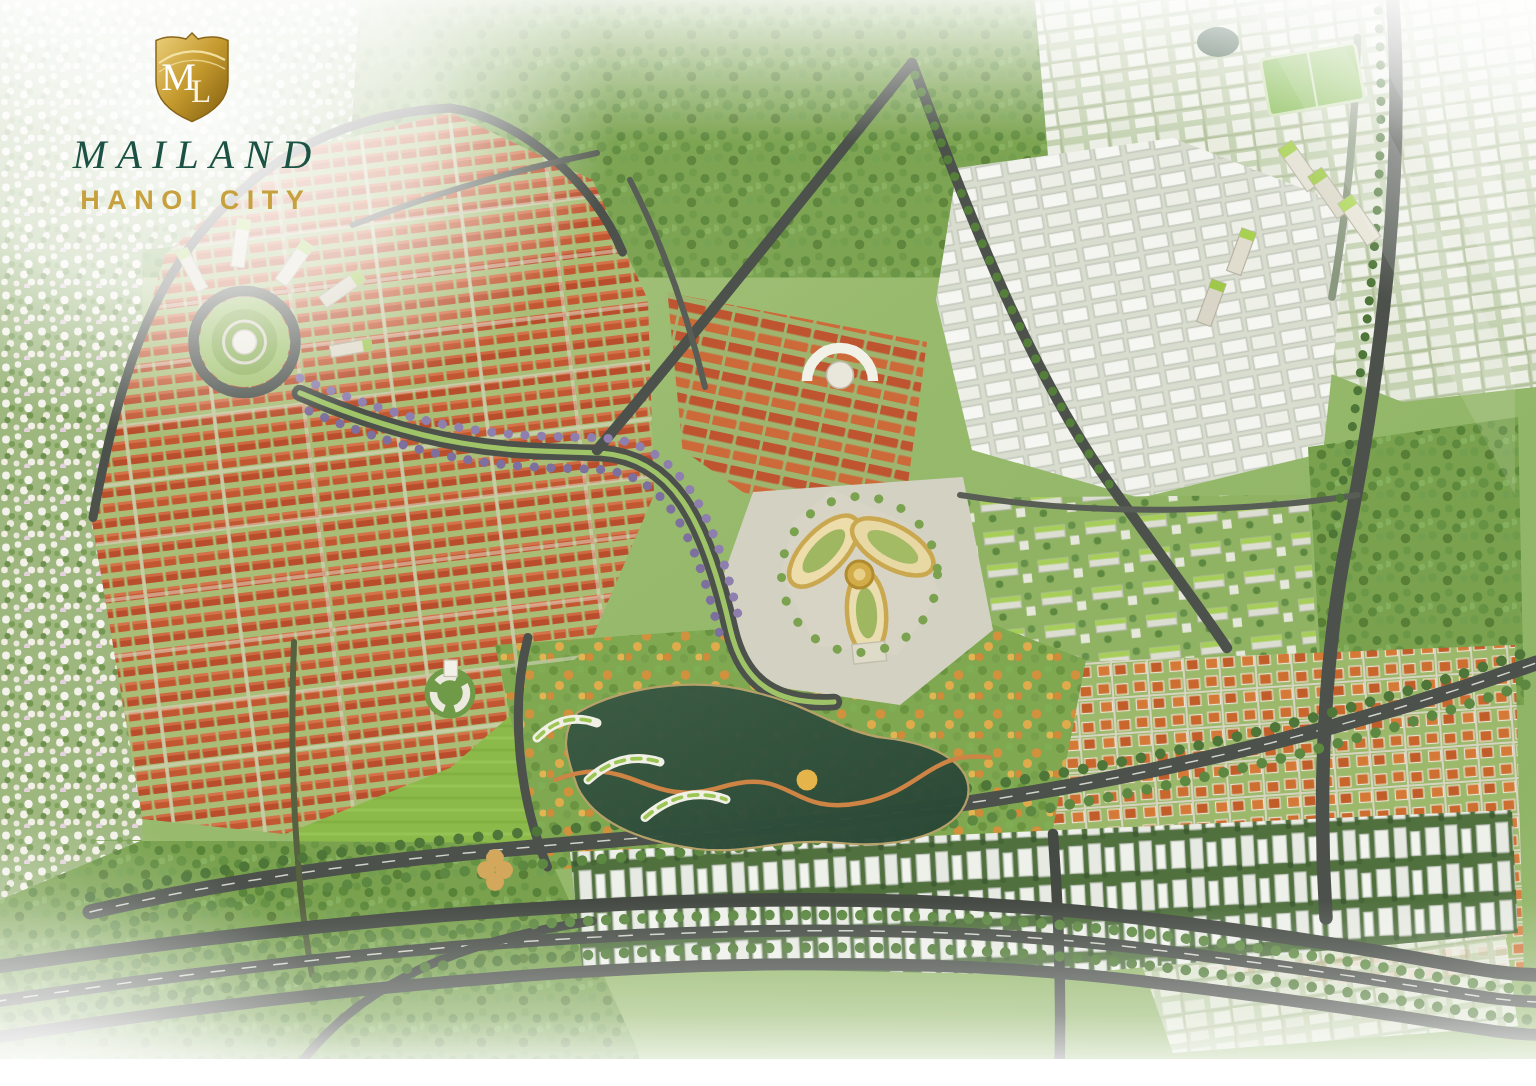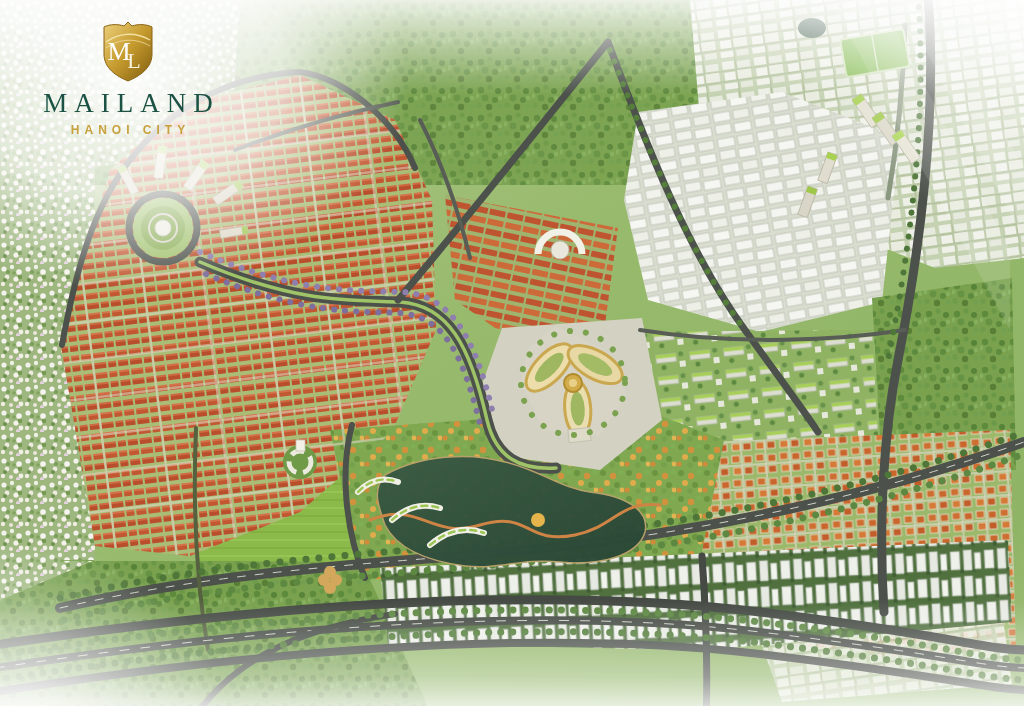--- a/index.html
+++ b/index.html
@@ -2,22 +2,22 @@
 <html><head>
 <meta charset="utf-8">
 <style>
   html,body{margin:0;padding:0;background:#ffffff;}
   .stage{position:relative;width:1024px;height:724px;overflow:hidden;background:#ffffff;
          font-family:"Liberation Sans",sans-serif;}
   .stage svg.map{position:absolute;inset:0;display:block;}
   .logo{position:absolute;top:20px;left:18px;width:220px;text-align:center;pointer-events:none;}
   .logo .shield{display:block;margin:0 auto 6px auto;}
   .logo .brand{font-family:"Liberation Serif","DejaVu Serif",serif;font-size:27px;font-weight:500;
-               letter-spacing:7px;color:#1b5244;text-indent:7px;}
-  .logo .subtitle{margin-top:4px;font-family:"Liberation Sans",sans-serif;font-size:12px;
+               letter-spacing:7px;color:#1b5244;text-indent:7px;font-style:italic;}
+  .logo .subtitle{margin-top:4px;font-family:"Liberation Sans",sans-serif;font-size:18px;
                   font-weight:bold;letter-spacing:5px;color:#c7a13e;text-indent:5px;}
 </style>
 </head>
 <body>
 
 <div class="stage">
 
 <svg class="map" width="1024" height="724" viewBox="0 0 1024 724">
   <defs>
     <linearGradient id="baseGrad" x1="0" y1="0" x2="1" y2="1">

